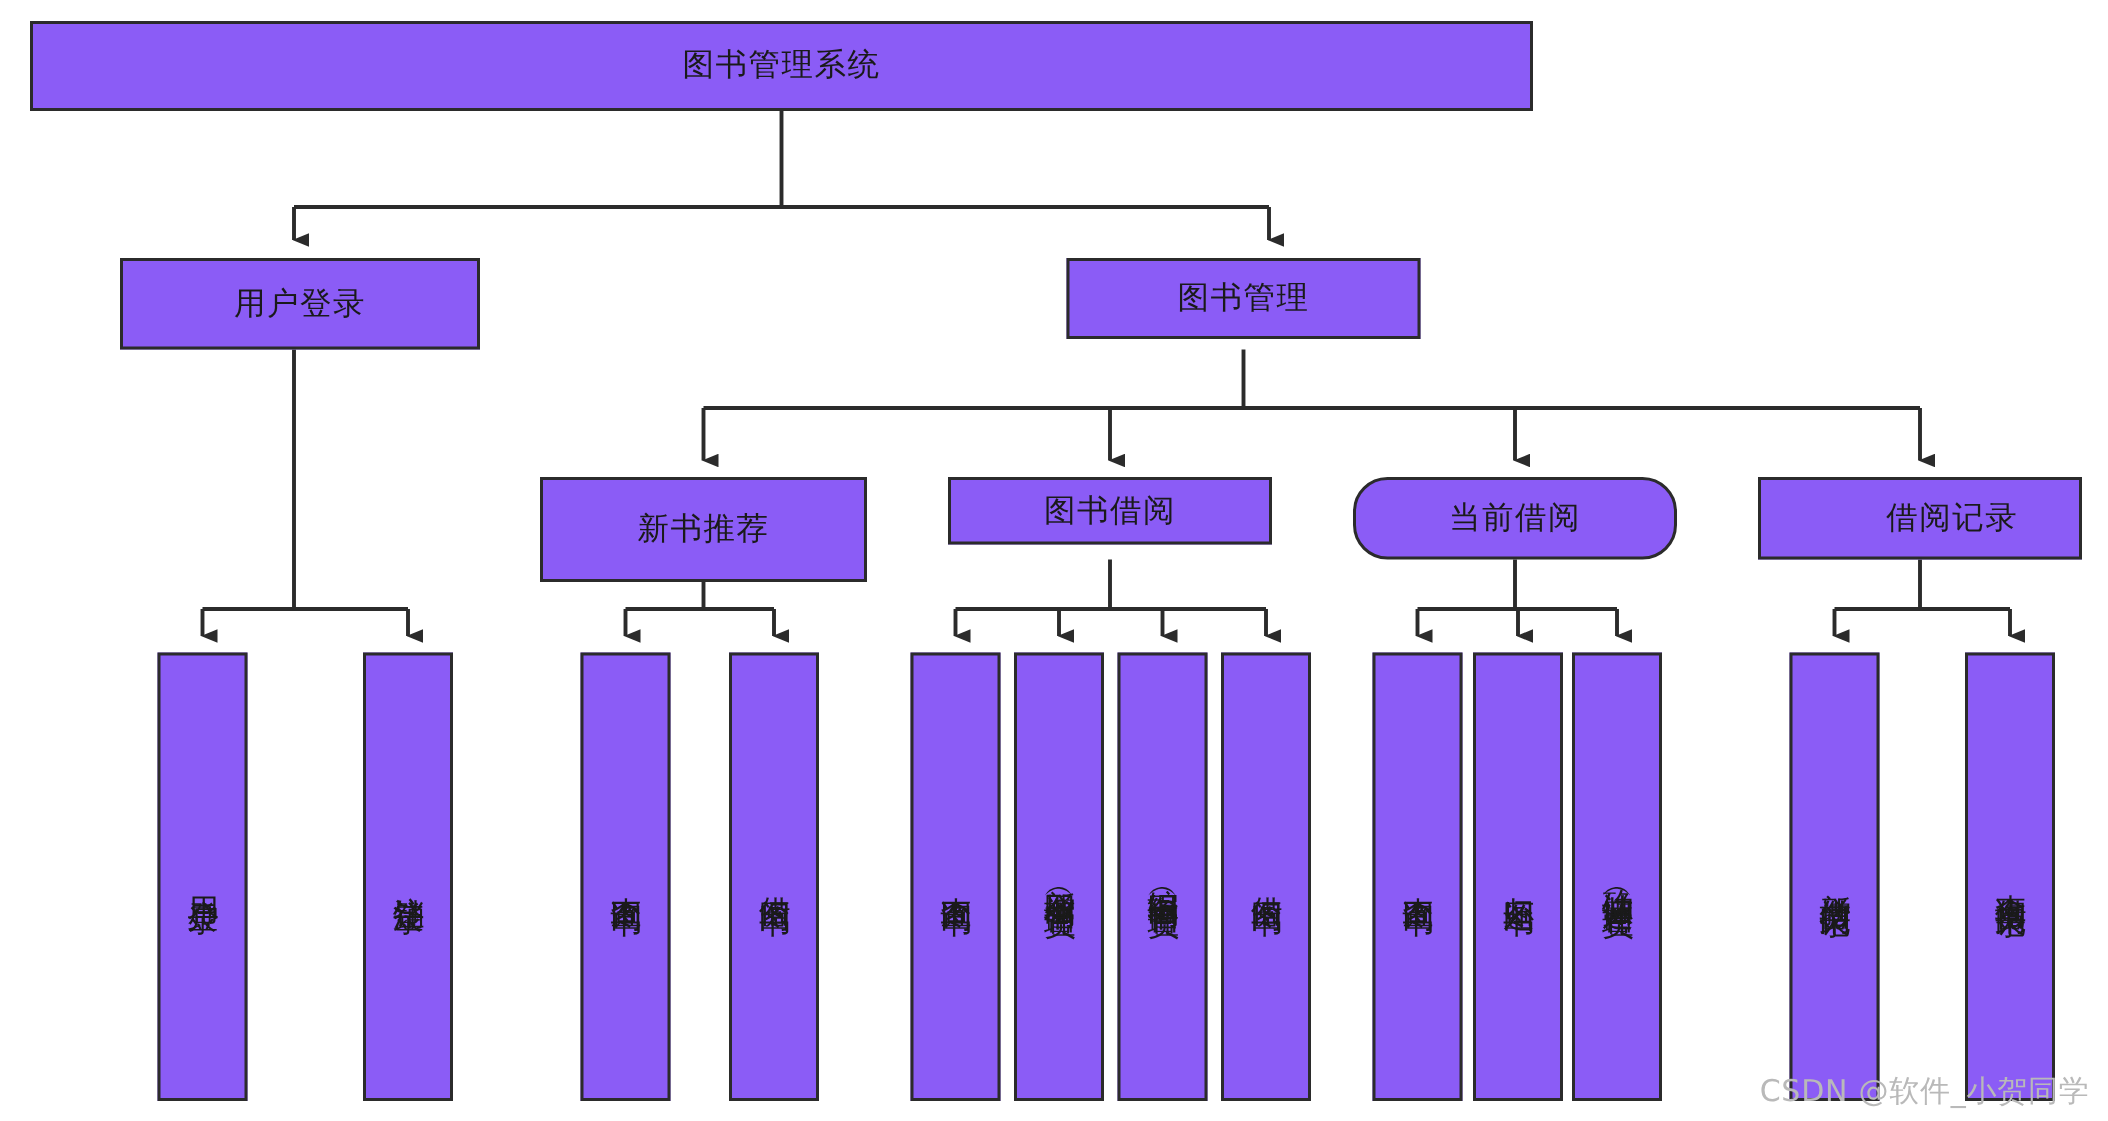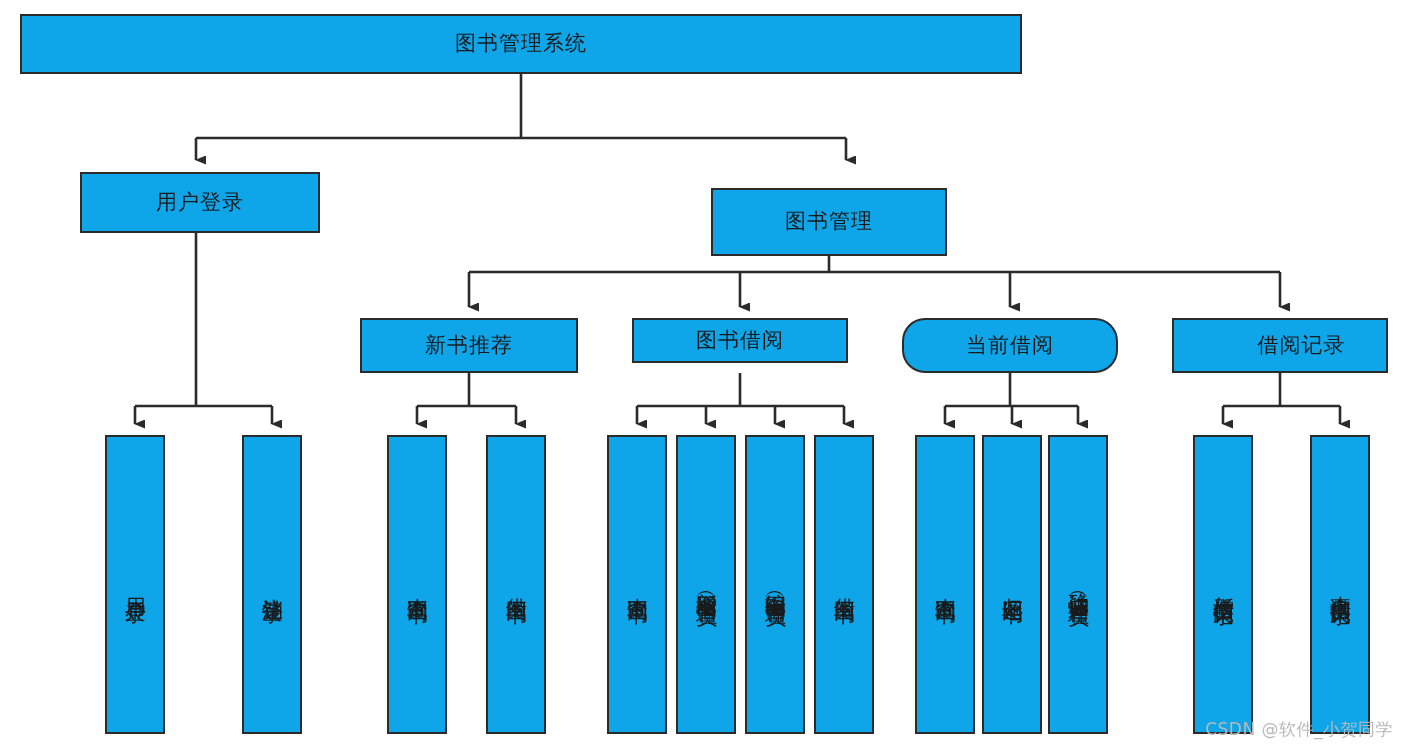--- a/index.html
+++ b/index.html
@@ -20,21 +20,21 @@
   #edges {
     position: absolute;
     left: 0;
     top: 0;
     width: 1405px;
     height: 747px;
   }
   .node {
     position: absolute;
     box-sizing: border-box;
-    background: #0ea5e9;
+    background: #8b5cf6;
     border: 2px solid #2b2b2b;
     display: flex;
     align-items: center;
     justify-content: center;
     color: #1a1a1a;
   }
   .node.h {
     font-size: 21px;
     line-height: 1.2;
     letter-spacing: 1px;
@@ -50,21 +50,21 @@
   }
   .node.v .vlabel {
     writing-mode: vertical-rl;
     text-orientation: upright;
     display: block;
   }
   #watermark {
     position: absolute;
     right: 12px;
     bottom: 6px;
-    font-size: 17px;
+    font-size: 20px;
     color: #b9b9b9;
     letter-spacing: 0.5px;
     white-space: nowrap;
     user-select: none;
   }
 </style>
 </head>
 <body>
 
 <div id="canvas">
@@ -119,25 +119,25 @@
     </g>
   </svg>
 
   <div class="node h" style="left:20px; top:14px; width:1002px; height:60px;">
     <span>图书管理系统</span>
   </div>
 
   <div class="node h" style="left:80px; top:172px; width:240px; height:61px;">
     <span>用户登录</span>
   </div>
-  <div class="node h" style="left:711px; top:172px; width:236px; height:68px;margin-top:16px;">
+  <div class="node h" style="left:711px; top:172px; width:236px; height:54px;">
     <span>图书管理</span>
   </div>
 
-  <div class="node h" style="left:360px; top:318px; width:218px; height:55px;">
+  <div class="node h" style="left:360px; top:318px; width:218px; height:70px;">
     <span>新书推荐</span>
   </div>
   <div class="node h" style="left:632px; top:318px; width:216px; height:45px;">
     <span>图书借阅</span>
   </div>
   <div class="node h" style="left:902px; top:318px; width:216px; height:55px;border-radius:23px;">
     <span>当前借阅</span>
   </div>
   <div class="node h" style="left:1172px; top:318px; width:216px; height:55px;padding-left:43px;">
     <span>借阅记录</span>

